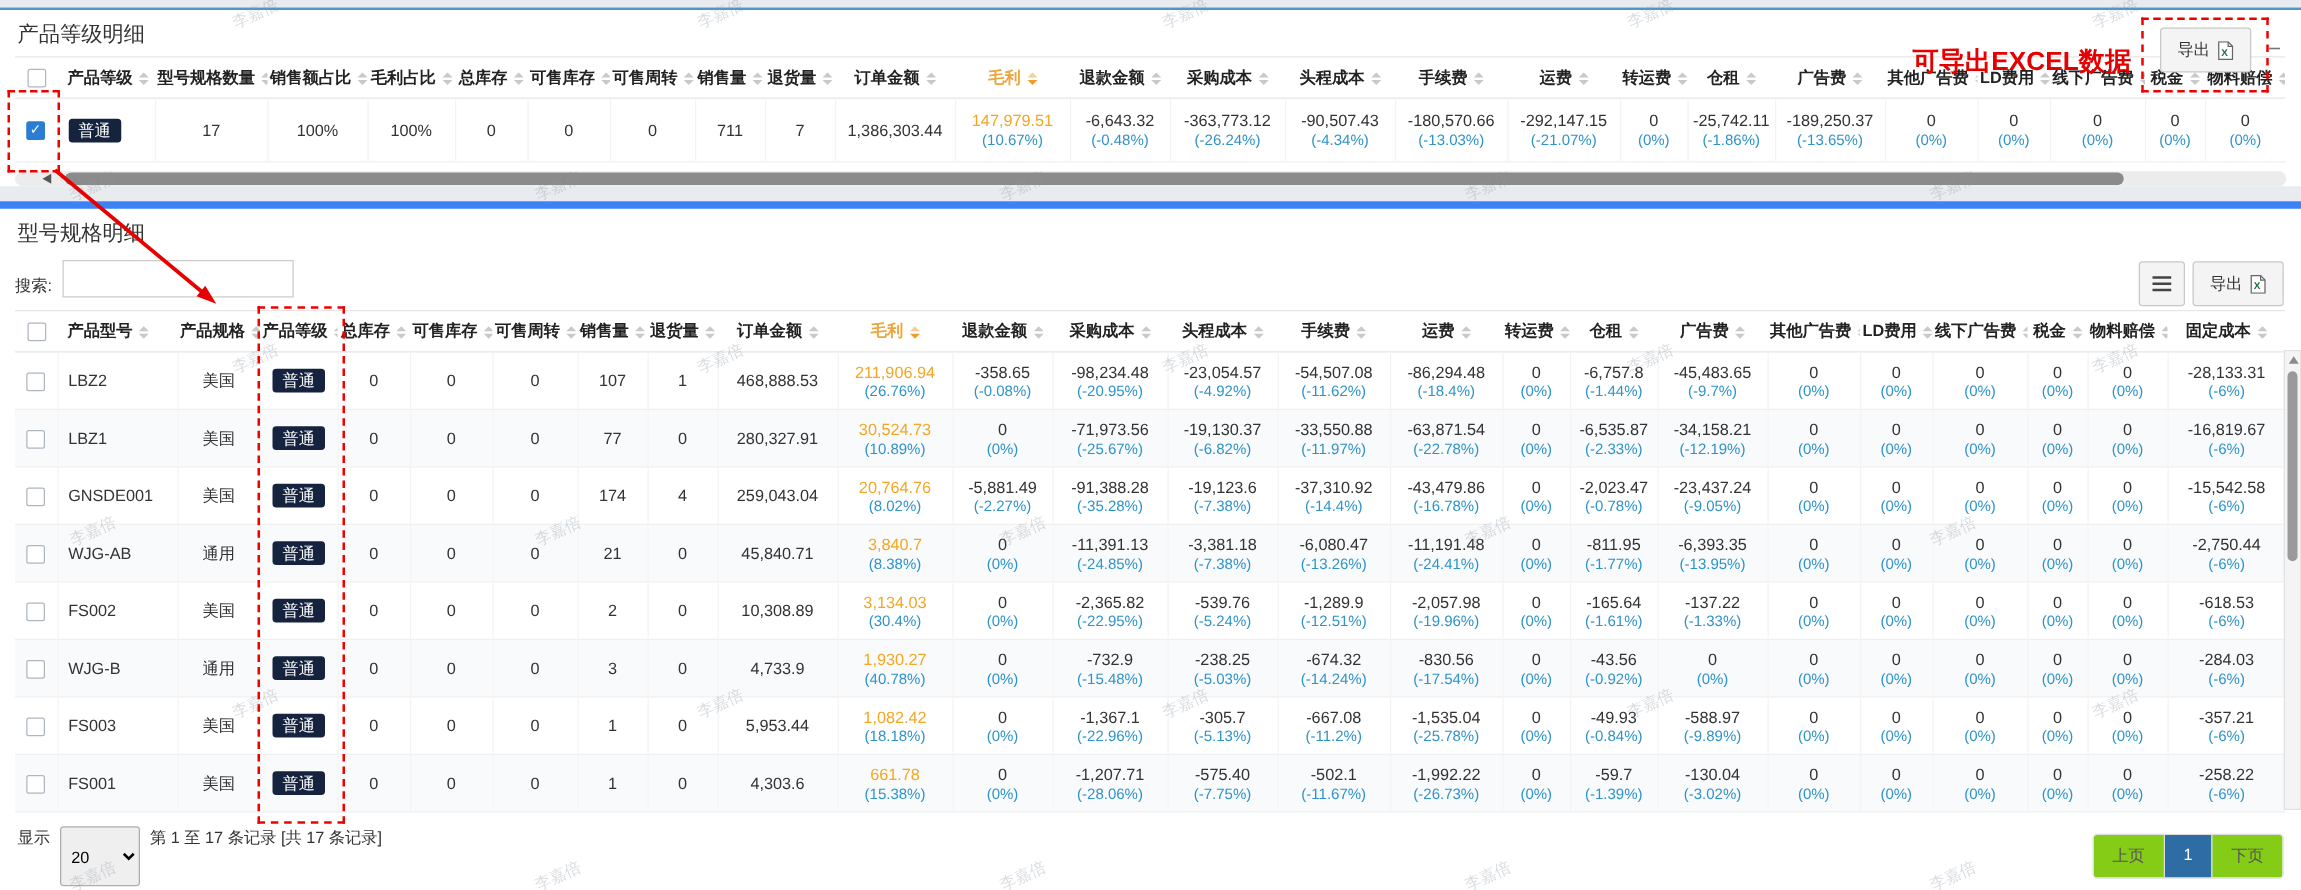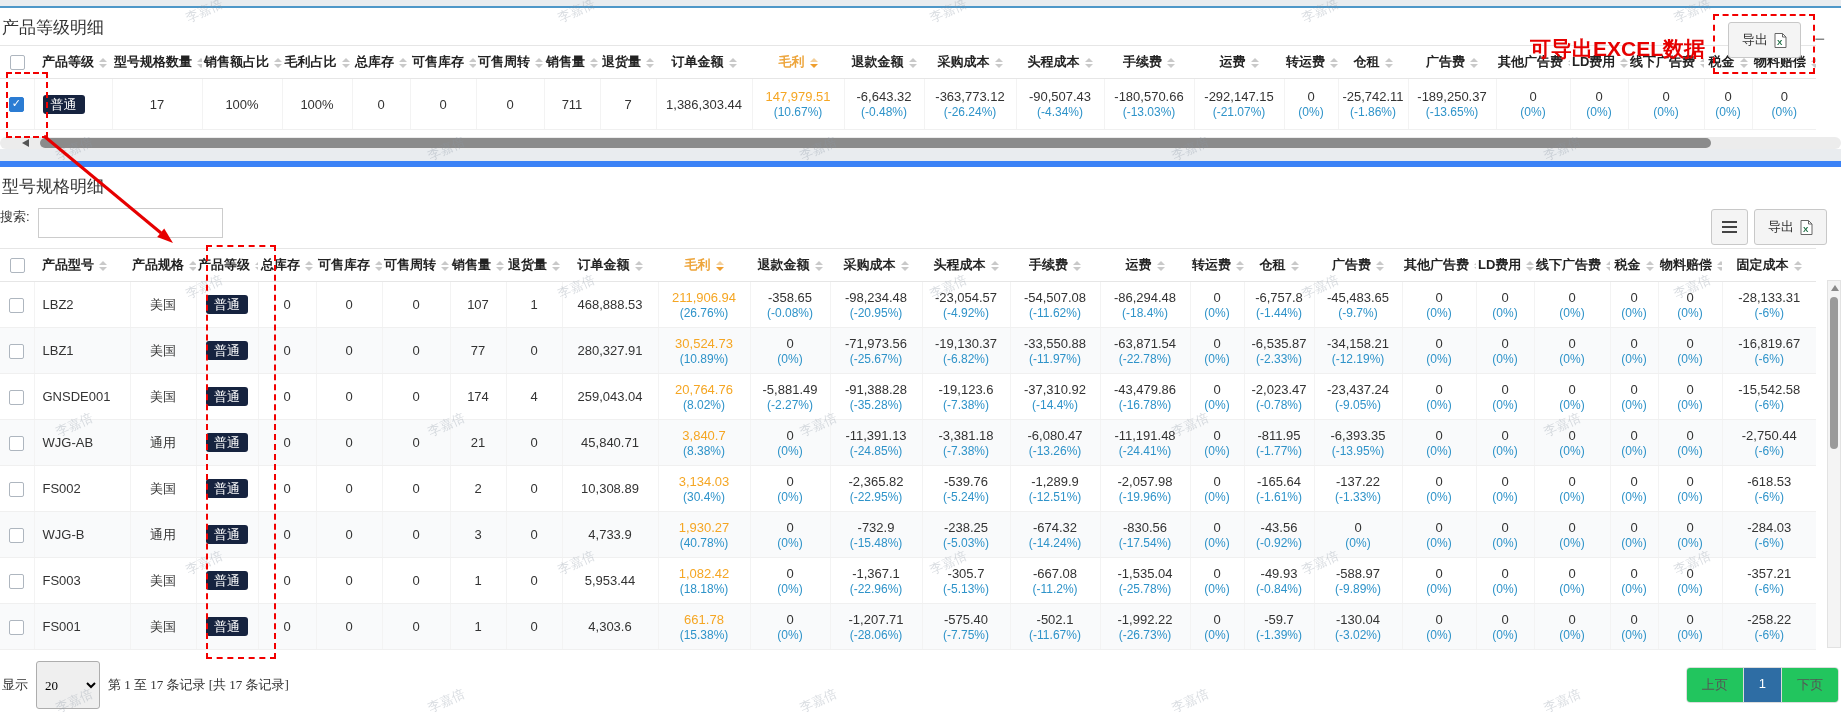--- a/index.html
+++ b/index.html
@@ -1,21 +1,21 @@
 <!DOCTYPE html>
 <html><head>
 <meta charset="utf-8">
 <style>
   html,body{margin:0;padding:0;}
   body{
     width:1841px;height:712px;overflow:hidden;background:#e9ecef;
     font-family:"Liberation Sans","DejaVu Sans",sans-serif;font-size:13px;color:#333;
     position:relative;
   }
-  .panel{position:relative;background:#fff;padding:0 0;}
+  .panel{position:relative;background:#fff;padding:0 12px;}
   .panel1{margin-top:6px;border-top:2px solid #4e97c8;}
   .panel2{margin-top:12px;border-top:6px solid #3b82f6;}
   .panel-head h2{margin:0;padding:8px 2px 6px;font-size:17px;font-weight:400;color:#333;}
 
   
   table.grid{border-collapse:collapse;table-layout:fixed;width:1816px;background:#fff;}
   table.grid th{
     box-sizing:border-box;padding:7px 2px;font-size:13px;font-weight:bold;color:#222;
     border-top:1px solid #e6e6e6;border-bottom:1px solid #e6e6e6;text-align:center;
     white-space:nowrap;overflow:hidden;
@@ -69,29 +69,29 @@
           border-top:4px solid transparent;border-bottom:4px solid transparent;border-right:7px solid #555;}
   .h-thumb{position:absolute;left:40px;right:130px;top:1px;height:10px;background:#8b8b8b;border-radius:5px;cursor:pointer;}
 
   
   .vscroll{position:absolute;right:0;top:113px;width:14px;height:368px;background:#f4f4f4;border:1px solid #e2e2e2;box-sizing:border-box;}
   .v-up{position:absolute;left:3px;top:4px;width:0;height:0;
         border-left:4px solid transparent;border-right:4px solid transparent;border-bottom:6px solid #8a8a8a;}
   .v-thumb{position:absolute;left:2px;right:2px;top:16px;height:152px;background:#9a9a9a;border-radius:6px;cursor:pointer;}
 
   
-  .search-row{display:flex;align-items:flex-start;gap:8px;padding:4px 0 10px;}
+  .search-row{display:flex;align-items:flex-end;gap:8px;padding:4px 0 10px;}
   .search-input{width:185px;height:30px;border:1px solid #ccc;box-sizing:border-box;padding:0 6px;font-family:inherit;}
 
   
   .tfoot{display:flex;justify-content:space-between;align-items:center;padding:11px 2px 13px;}
-  .foot-left{display:flex;align-items:center;gap:8px;font-family:Liberation Serif, serif;}
+  .foot-left{display:flex;align-items:flex-start;gap:8px;}
   .foot-left select{width:64px;height:48px;border:1px solid #adadad;border-radius:3px;font-family:inherit;font-size:13px;padding:0 4px;}
   .pager{display:flex;border:1px solid #ddd;border-radius:4px;overflow:hidden;}
-  .pg{padding:8px 15px;background:#22c55e;color:#555;border-left:1px solid #ddd;cursor:pointer;font-size:13px;}
+  .pg{padding:8px 15px;background:#84cc16;color:#555;border-left:1px solid #ddd;cursor:pointer;font-size:13px;}
   .pg:first-child{border-left:none;}
   .pg.active{background:#2e6da4;color:#fff;}
 
   
   .dash{position:absolute;border:2px dashed #f20000;z-index:6;pointer-events:none;}
   .rect-export{right:26px;top:6px;width:98px;height:56px;}
   .rect-cb{left:6px;top:64px;width:38px;height:62px;}
   .rect-col{left:206px;top:78px;width:66px;height:410px;}
   .note{position:absolute;right:136px;top:27px;color:#e60000;font-weight:bold;font-size:21px;white-space:nowrap;z-index:6;pointer-events:none;}
   .annot-arrow{position:absolute;left:0;top:0;z-index:7;pointer-events:none;}

